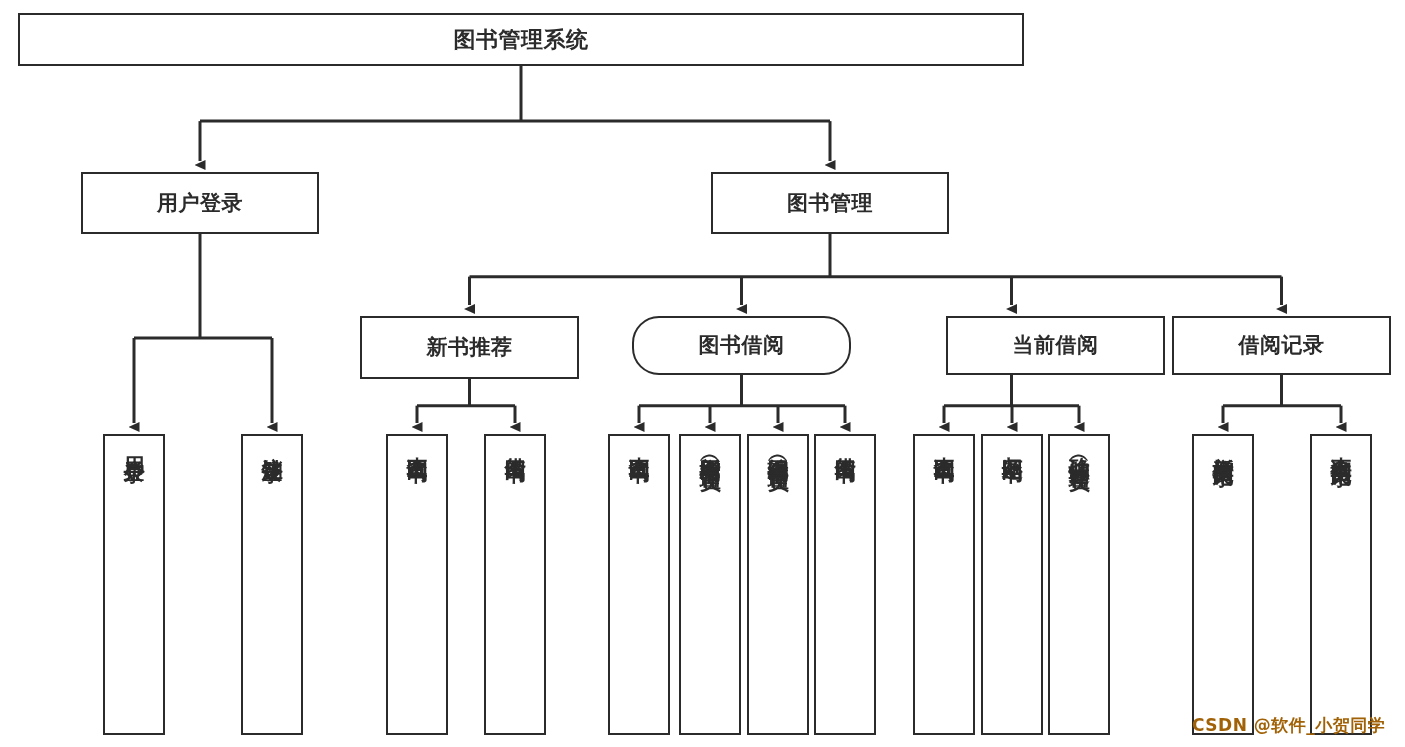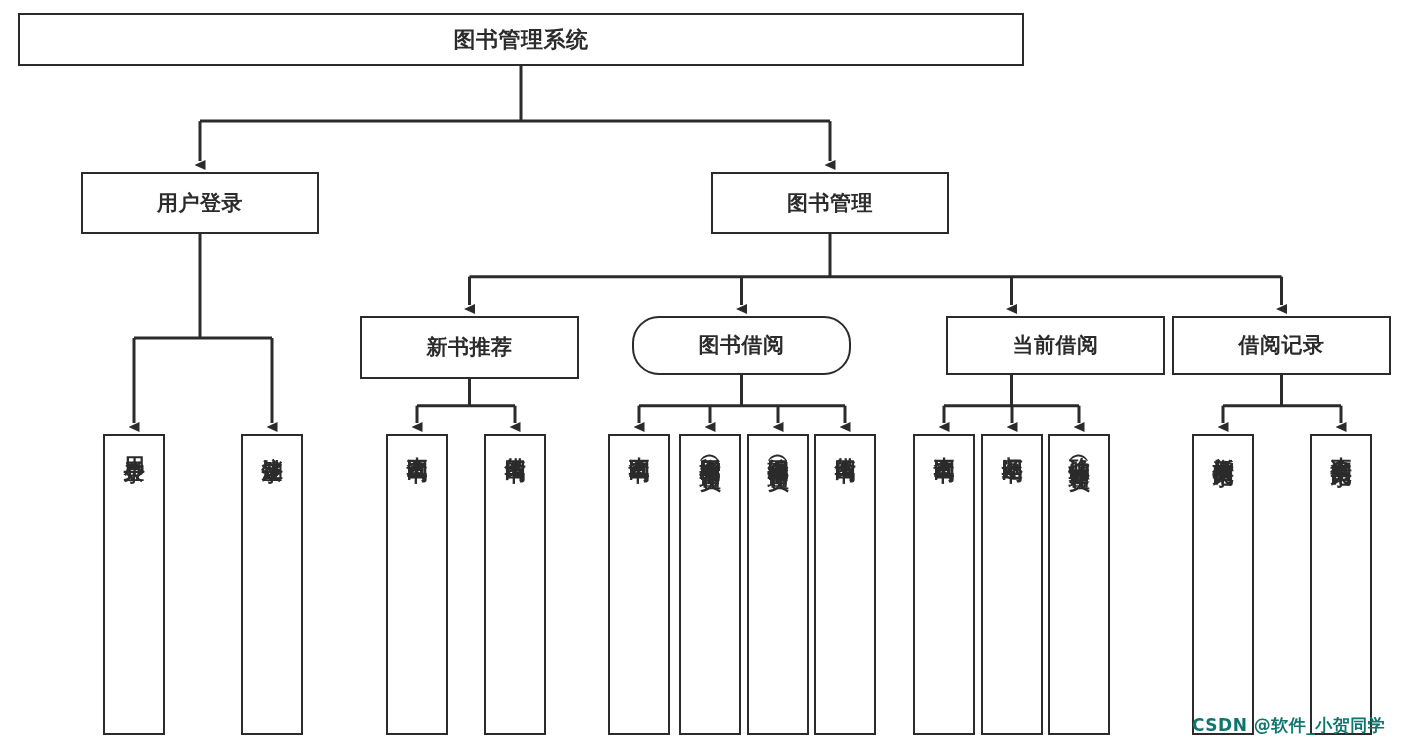--- a/index.html
+++ b/index.html
@@ -54,21 +54,21 @@
     letter-spacing: 2px;
     white-space: nowrap;
     text-align: center;
   }
   #node-root .node-label {
     font-size: 22px;
   }
   .watermark {
     position: absolute;
     font-size: 17px;
-    color: #0f766e;
+    color: #a16207;
     white-space: nowrap;
     letter-spacing: 0.5px;
   }
 </style>
 </head>
 <body>
 
 <div id="diagram-root">
 
   <svg id="edge-layer" viewBox="0 0 1405 747" xmlns="http://www.w3.org/2000/svg">

